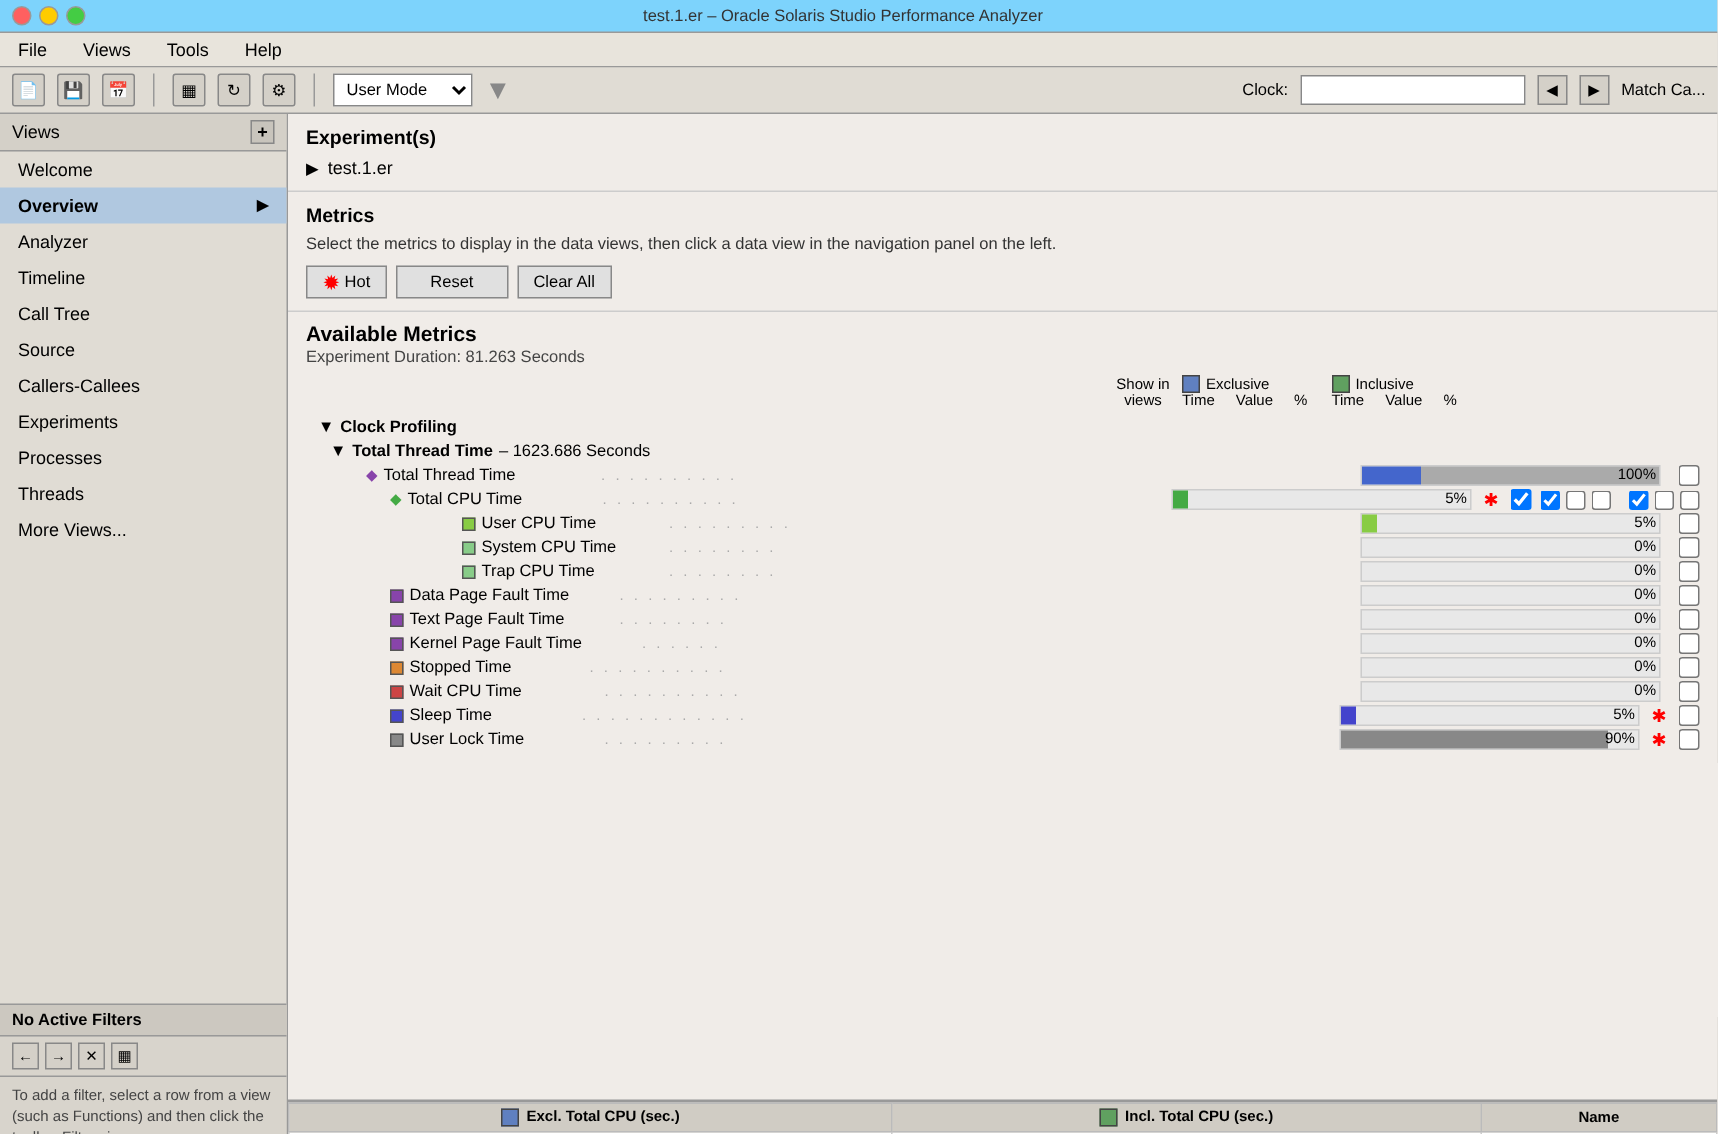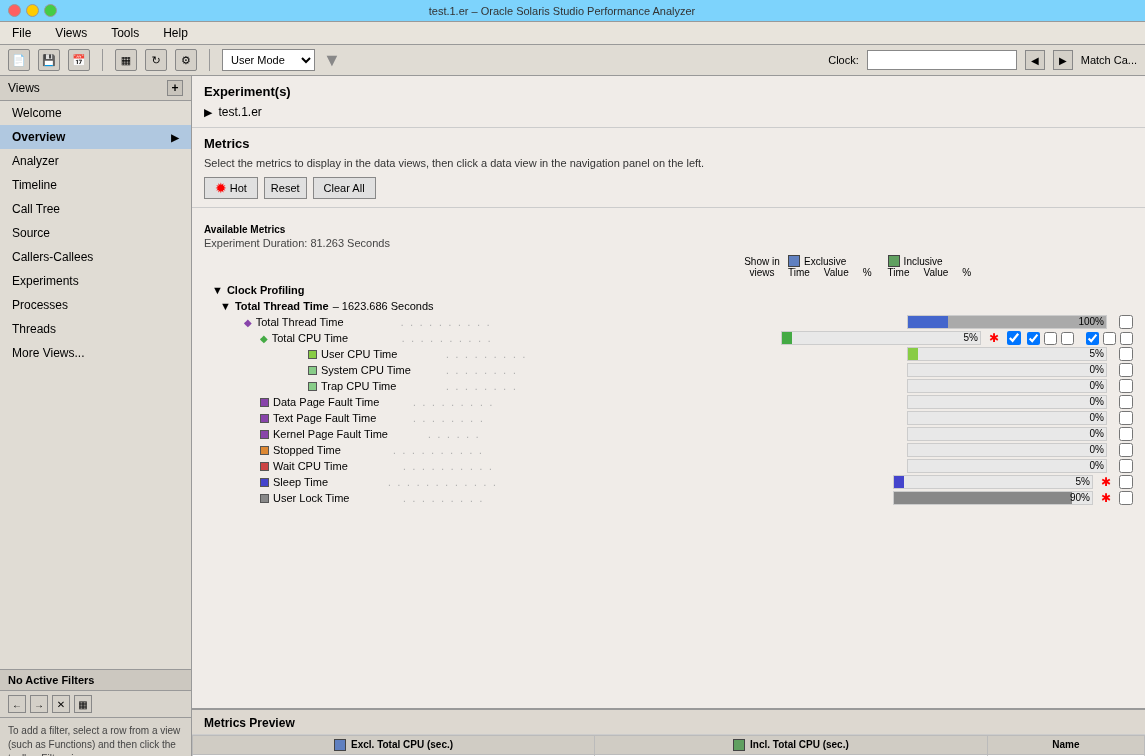--- a/index.html
+++ b/index.html
@@ -49,26 +49,26 @@
     .section { padding: 8px 12px; border-bottom: 1px solid #ccc; }
     .section-title { font-size: 13px; font-weight: bold; margin-bottom: 6px; }
     .experiment-row { display: flex; align-items: center; gap: 6px; font-size: 12px; }
     .expand-arrow { cursor: pointer; font-size: 11px; }
 
     
     .metrics-section { padding: 8px 12px; border-bottom: 1px solid #ccc; }
     .metrics-desc { font-size: 11px; margin-bottom: 8px; color: #333; }
     .metrics-buttons { display: flex; gap: 6px; margin-bottom: 0; }
     .hot-btn { background: #e0e0e0; border: 1px solid #888; padding: 2px 10px; cursor: pointer; font-size: 11px; display: flex; align-items: center; gap: 3px; }
-    .reset-btn { background: #e0e0e0; border: 1px solid #888; padding: 2px 6px; cursor: pointer; font-size: 11px; }
+    .reset-btn { background: #e0e0e0; border: 1px solid #888; padding: 2px 22px; cursor: pointer; font-size: 11px; }
     .clearall-btn { background: #e0e0e0; border: 1px solid #888; padding: 2px 10px; cursor: pointer; font-size: 11px; }
 
     
     .avail-metrics { flex: 1; overflow-y: auto; padding: 0 12px 8px; }
-    .avail-metrics-title { font-size: 10px; font-weight: bold; margin: 16px 0 2px; }
+    .avail-metrics-title { font-size: 14px; font-weight: bold; margin: 6px 0 2px; }
     .experiment-duration { font-size: 11px; color: #444; margin-bottom: 6px; }
     .metric-row { display: flex; align-items: center; padding: 1px 0; font-size: 11px; }
     .metric-indent2 { margin-left: 32px; }
     .metric-indent3 { margin-left: 48px; }
     .metric-indent4 { margin-left: 96px; }
     .metric-name { width: 160px; font-size: 11px; }
     .metric-bar-container { width: 200px; height: 14px; background: #e8e8e8; border: 1px solid #ccc; position: relative; margin-right: 4px; }
     .metric-bar { height: 100%; position: absolute; left: 0; top: 0; }
     .metric-checkbox { width: 14px; height: 14px; margin-left: 8px; }
 
@@ -395,21 +395,20 @@
                 <span style="position:absolute; right:2px; top:0; font-size:10px;">90%</span>
               </div>
               <span style="color:red; font-size:12px; margin-left:4px;">✱</span>
               <input type="checkbox" class="metric-checkbox" style="">
             </div>
           </div>
         </div>
       </div>
 
       <div class="preview-section">
-        <div class="preview-header">Metrics Preview</div>
         <table class="preview-table">
           <thead>
             <tr>
               <th>
                 <span style="display:inline-block; width:12px; height:12px; background:#6080c0; border:1px solid #444; margin-right:2px; vertical-align:middle;"></span>
                 <span>Excl. Total CPU (sec.)</span>
               </th>
               <th>
                 <span style="display:inline-block; width:12px; height:12px; background:#60a060; border:1px solid #444; margin-right:2px; vertical-align:middle;"></span>
                 <span>Incl. Total CPU (sec.)</span>

